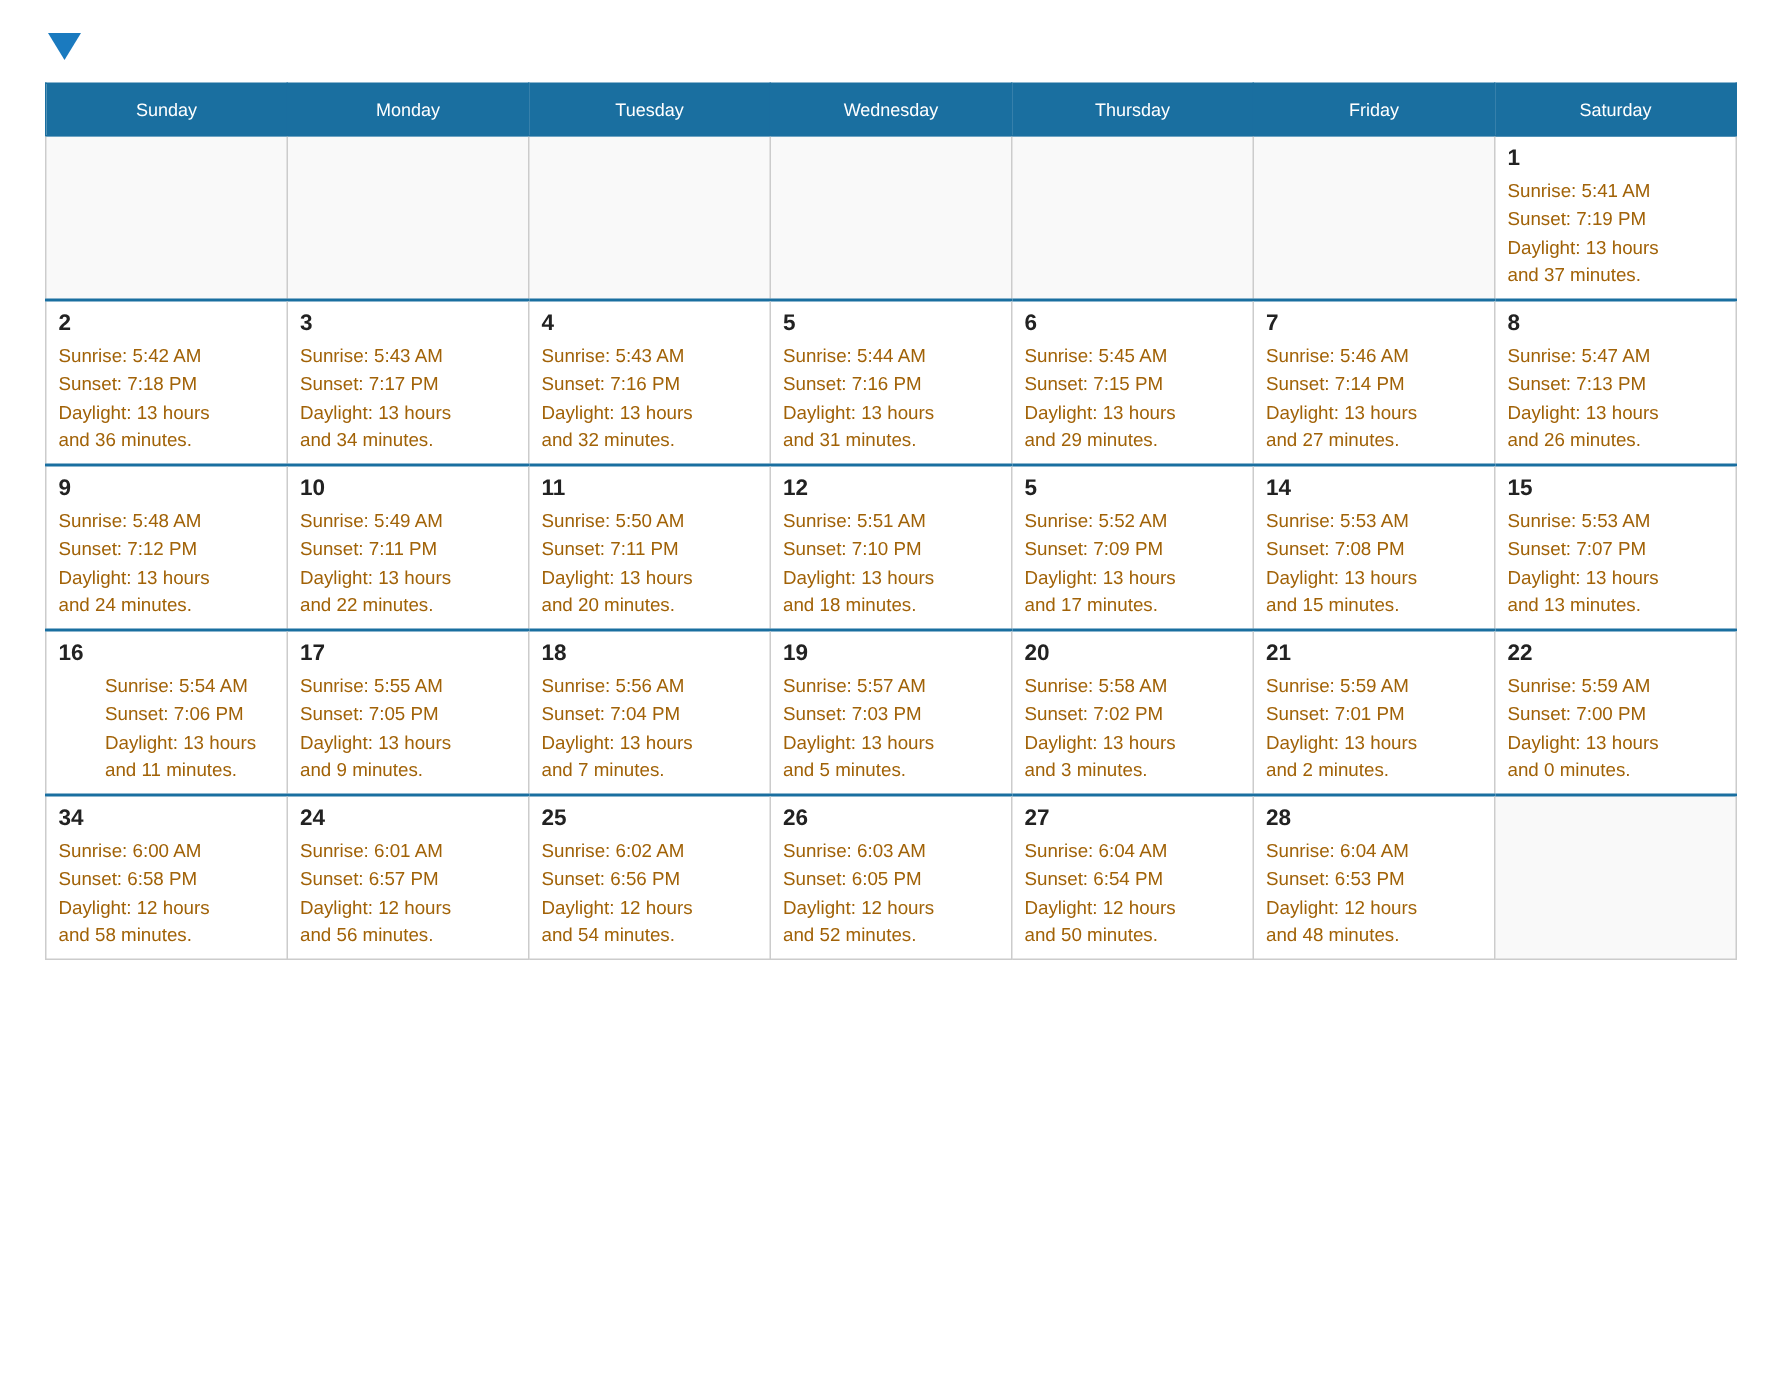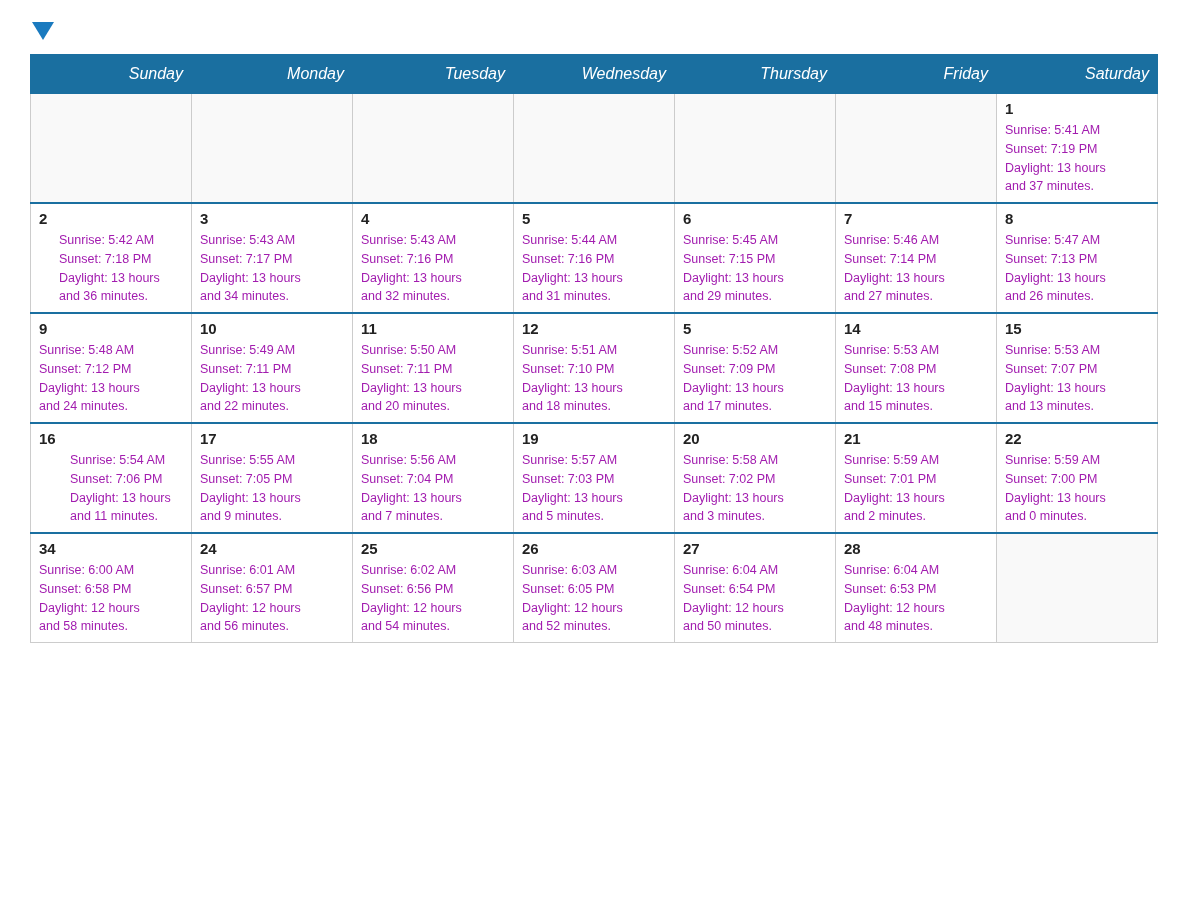--- a/index.html
+++ b/index.html
@@ -50,25 +50,24 @@
     }
     .calendar {
       width: 100%;
       border-collapse: collapse;
       margin-top: 10px;
     }
     .calendar th {
       background-color: #1a6fa0;
       color: #fff;
       padding: 10px 8px;
-      text-align: right;
-      font-size: 16px;
+      text-align: center;
+      font-size: 12px;
       font-weight: normal;
       border: 1px solid #1a6fa0;
-      font-style: italic;
     }
     .calendar td {
       vertical-align: top;
       padding: 6px 8px;
       border: 1px solid #ccc;
       width: calc(100% / 7);
       min-height: 100px;
       font-size: 13px;
       color: #333;
     }
@@ -77,21 +76,21 @@
     }
     .day-num {
       font-size: 15px;
       font-weight: bold;
       margin-bottom: 4px;
       color: #222;
     }
     .day-info {
       font-size: 12.5px;
       line-height: 1.5;
-      color: #a21caf;
+      color: #a16207;
     }
     .row-separator td {
       border-top: 2px solid #1a6fa0;
     }
   </style>
 </head>
 <body>
 
 <div class="header">
   <div class="logo">
@@ -135,21 +134,21 @@
           <div class="day-num">1</div>
           <div class="day-info" style="white-space: pre-line;">Sunrise: 5:41 AM
 Sunset: 7:19 PM
 Daylight: 13 hours
 and 37 minutes.</div>
         </td>
       </tr>
       <tr class="row-separator">
         <td>
           <div class="day-num">2</div>
-          <div class="day-info" style="white-space: pre-line; margin-left: 20px;">Sunrise: 5:42 AM
+          <div class="day-info" style="white-space: pre-line;">Sunrise: 5:42 AM
 Sunset: 7:18 PM
 Daylight: 13 hours
 and 36 minutes.</div>
         </td>
         <td>
           <div class="day-num">3</div>
           <div class="day-info" style="white-space: pre-line;">Sunrise: 5:43 AM
 Sunset: 7:17 PM
 Daylight: 13 hours
 and 34 minutes.</div>

